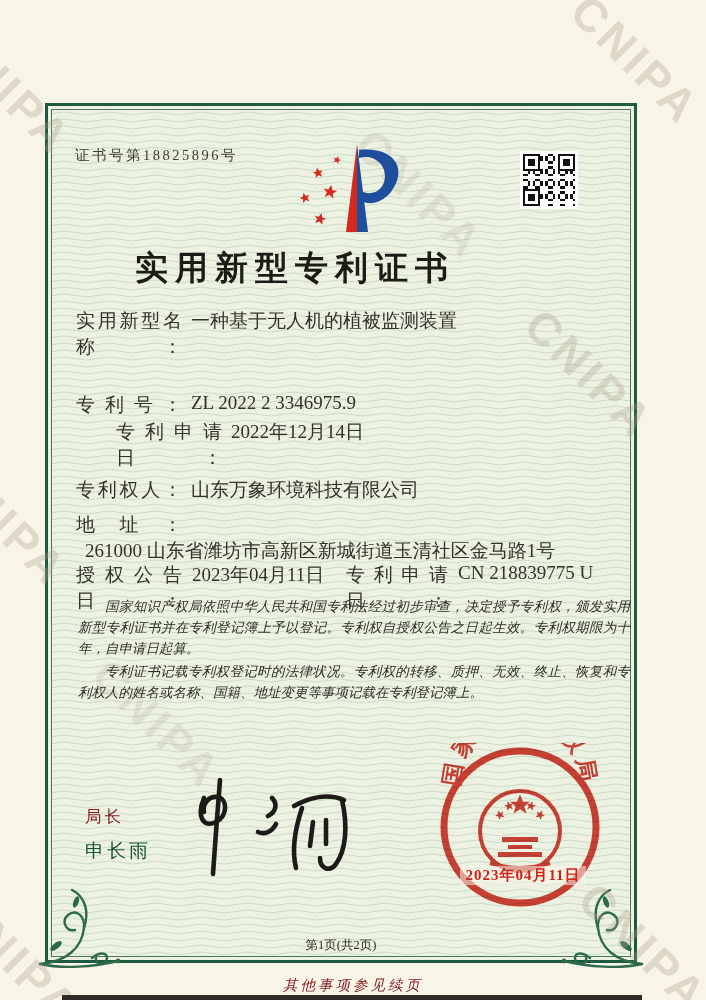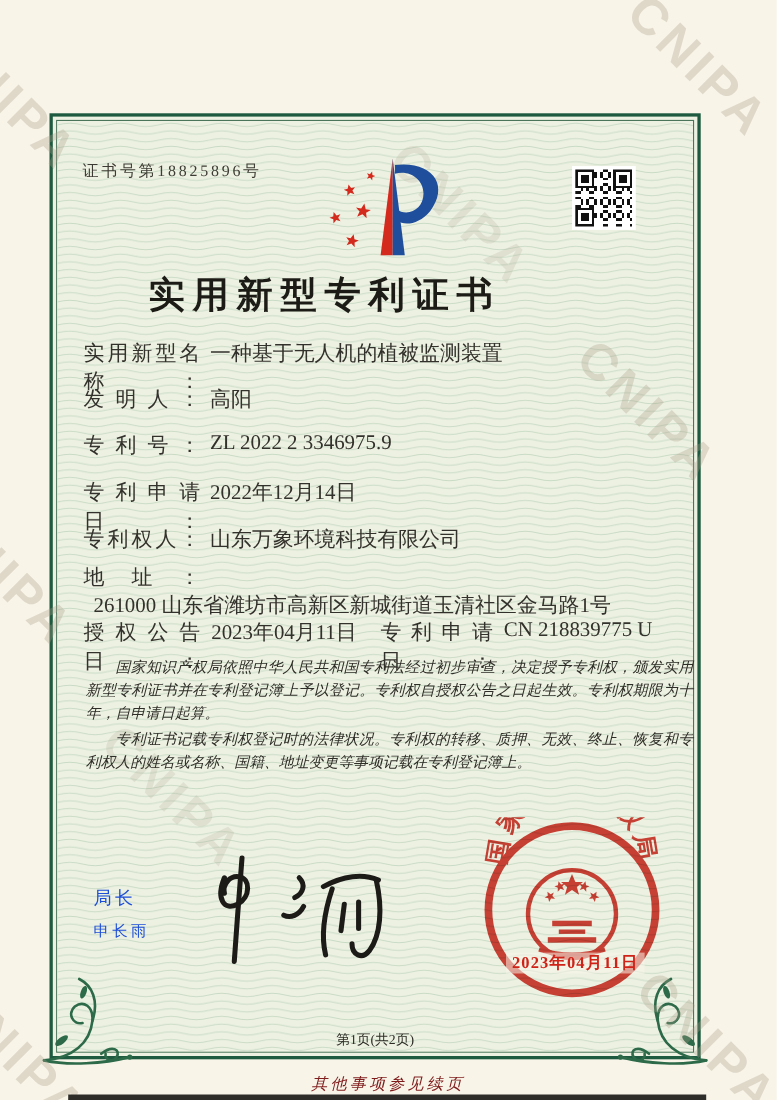--- a/index.html
+++ b/index.html
@@ -25,22 +25,22 @@
          letter-spacing:7px;color:#1d1b16;}
   .field-row{position:absolute;left:76px;width:556px;font-size:19px;}
   .flabel{display:inline-block;width:106px;text-align:justify;text-align-last:justify;
           vertical-align:top;color:#33312b;}
   .fvalue{display:inline-block;margin-left:9px;vertical-align:top;}
   .addr-line{line-height:25px;}
   .abs{position:absolute;top:0;}
   #paragraphs{left:78px;top:596px;width:552px;font-size:13.5px;line-height:21px;
               font-style:italic;color:#2e2d27;text-align:justify;}
   #paragraphs p{margin:0 0 2px 0;text-indent:2em;}
-  #signer-title{left:85px;top:806px;font-size:16.5px;letter-spacing:3px;color:#1d4ed8;}
-  #signer-name{left:85px;top:838px;font-size:14px;letter-spacing:3px;color:#1d4ed8;}
+  #signer-title{left:85px;top:806px;font-size:16.5px;letter-spacing:3px;color:#7f1d1d;}
+  #signer-name{left:85px;top:838px;font-size:19px;letter-spacing:3px;color:#14532d;}
   #signature{left:172px;top:772px;width:200px;height:112px;}
   #seal{left:436px;top:743px;width:168px;height:168px;z-index:4;mix-blend-mode:multiply;opacity:0.92;}
   #seal-date{left:460px;top:866px;width:126px;z-index:5;font-size:15px;font-weight:bold;
              color:#cf2318;letter-spacing:1px;background:rgba(247,244,234,0.55);text-align:center;}
   #page-indicator{left:45px;top:937px;width:592px;text-align:center;font-size:12.5px;color:#2c2b25;}
   #footer-note{left:0;top:976px;width:706px;text-align:center;font-size:14.5px;
                font-style:italic;letter-spacing:3px;color:#7f1d1d;}
   #next-page-edge{position:absolute;left:62px;top:995px;width:580px;height:5px;
                   background:#2e2d2a;z-index:6;}
 </style>
@@ -221,27 +221,24 @@
       <rect x="0" y="14" width="7" height="7" fill="#111"></rect>
       <rect x="1" y="15" width="5" height="5" fill="#fff"></rect>
       <rect x="2" y="16" width="3" height="3" fill="#111"></rect>
     </svg>
 
   <div class="content" id="title">实用新型专利证书</div>
 
   <div class="field-row" style="top:308px;">
     <span class="flabel">实用新型名称：</span><span class="fvalue">一种基于无人机的植被监测装置</span>
   </div>
-  <div class="field-row" style="top:350px;">
-    <span class="flabel">发明人：</span><span class="fvalue">高阳</span>
-  </div>
   <div class="field-row" style="top:392px;">
     <span class="flabel">专利号：</span><span class="fvalue">ZL 2022 2 3346975.9</span>
   </div>
-  <div class="field-row" style="top:435px;">
+  <div class="field-row" style="top:419px;margin-left:40px;">
     <span class="flabel">专利申请日：</span><span class="fvalue">2022年12月14日</span>
   </div>
   <div class="field-row" style="top:477px;">
     <span class="flabel">专利权人：</span><span class="fvalue">山东万象环境科技有限公司</span>
   </div>
   <div class="field-row" style="top:512px;">
     <span class="flabel">地址：</span><span class="fvalue"><span class="addr-line" style="display:block;">261000 山东省潍坊市高新区新城街道玉清社区金马路1号</span></span>
   </div>
   <div class="field-row" style="top:562px;height:20px;">
     <span class="flabel abs" style="left:0;">授权公告日：</span>

